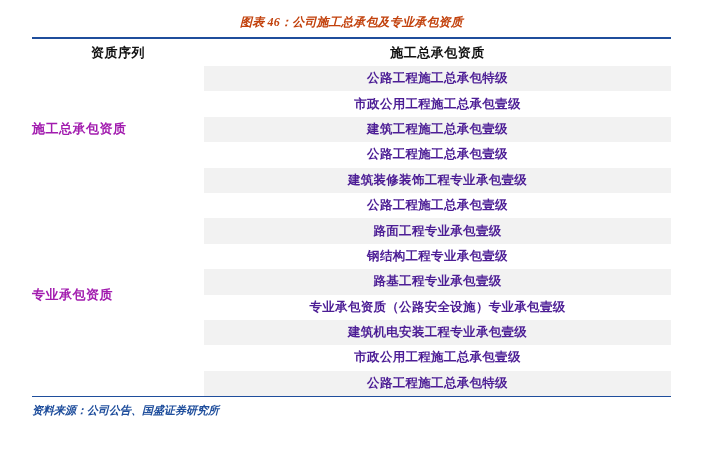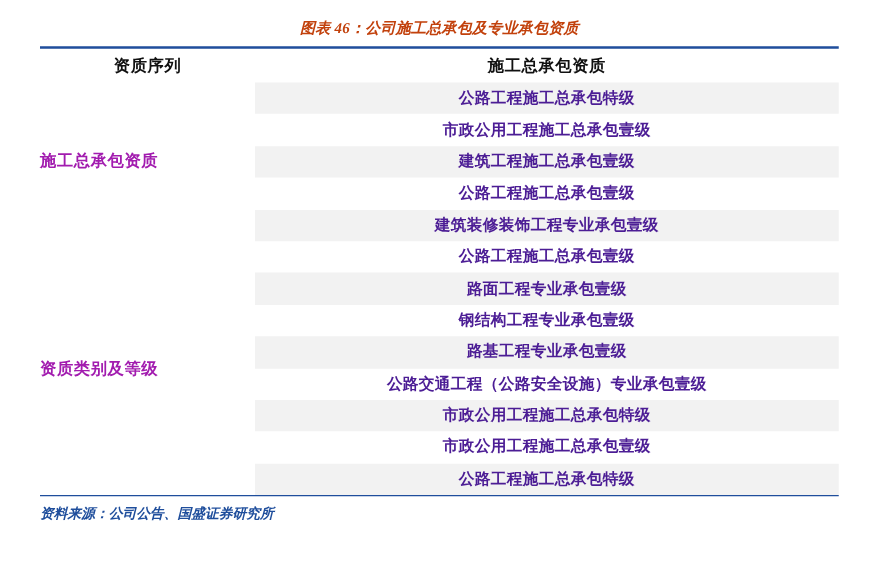--- a/index.html
+++ b/index.html
@@ -127,37 +127,37 @@
         <td class="item-cell">建筑工程施工总承包壹级</td>
       </tr>
       <tr>
         <td class="item-cell">公路工程施工总承包壹级</td>
       </tr>
       <tr class="shade">
         <td class="item-cell">建筑装修装饰工程专业承包壹级</td>
       </tr>
 
       <tr>
-        <td class="cat-cell" rowspan="8">资质类别及等级</td>
+        <td class="cat-cell" rowspan="8">专业承包资质</td>
         <td class="item-cell">公路工程施工总承包壹级</td>
       </tr>
       <tr class="shade">
         <td class="item-cell">路面工程专业承包壹级</td>
       </tr>
       <tr>
         <td class="item-cell">钢结构工程专业承包壹级</td>
       </tr>
       <tr class="shade">
         <td class="item-cell">路基工程专业承包壹级</td>
       </tr>
       <tr>
-        <td class="item-cell">公路交通工程（公路安全设施）专业承包壹级</td>
+        <td class="item-cell">专业承包资质（公路安全设施）专业承包壹级</td>
       </tr>
       <tr class="shade">
-        <td class="item-cell">市政公用工程施工总承包特级</td>
+        <td class="item-cell">建筑机电安装工程专业承包壹级</td>
       </tr>
       <tr>
         <td class="item-cell">市政公用工程施工总承包壹级</td>
       </tr>
       <tr class="shade">
         <td class="item-cell">公路工程施工总承包特级</td>
       </tr>
     </tbody>
   </table>
 

